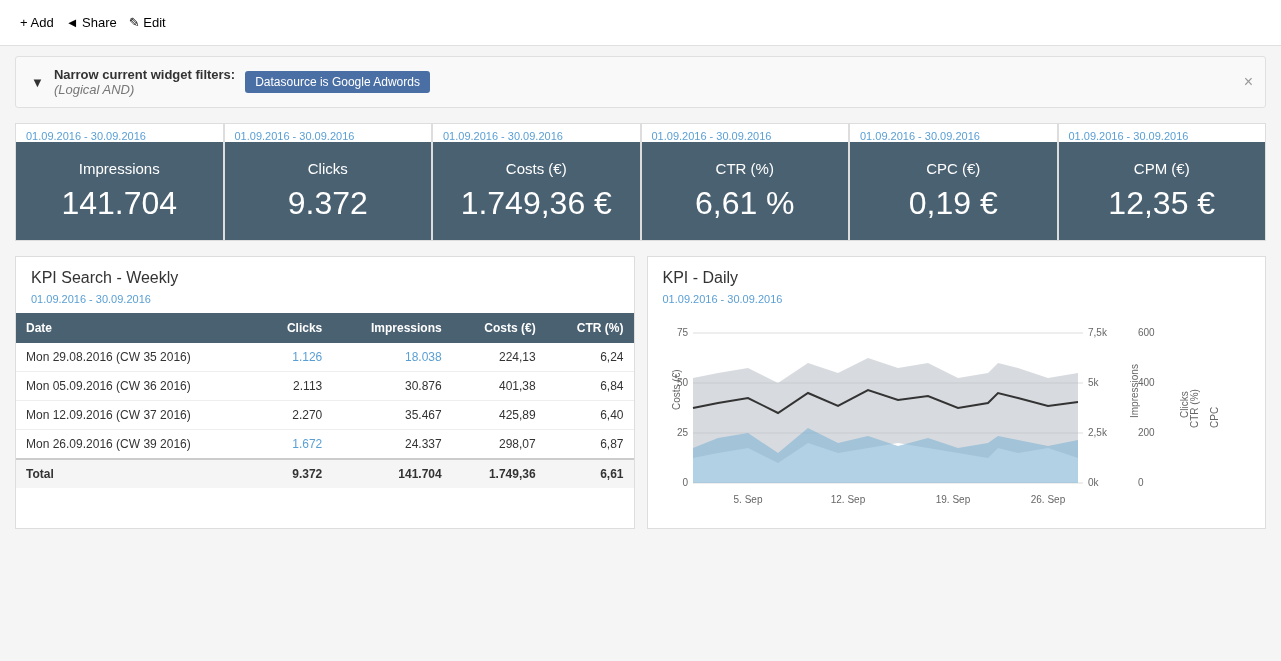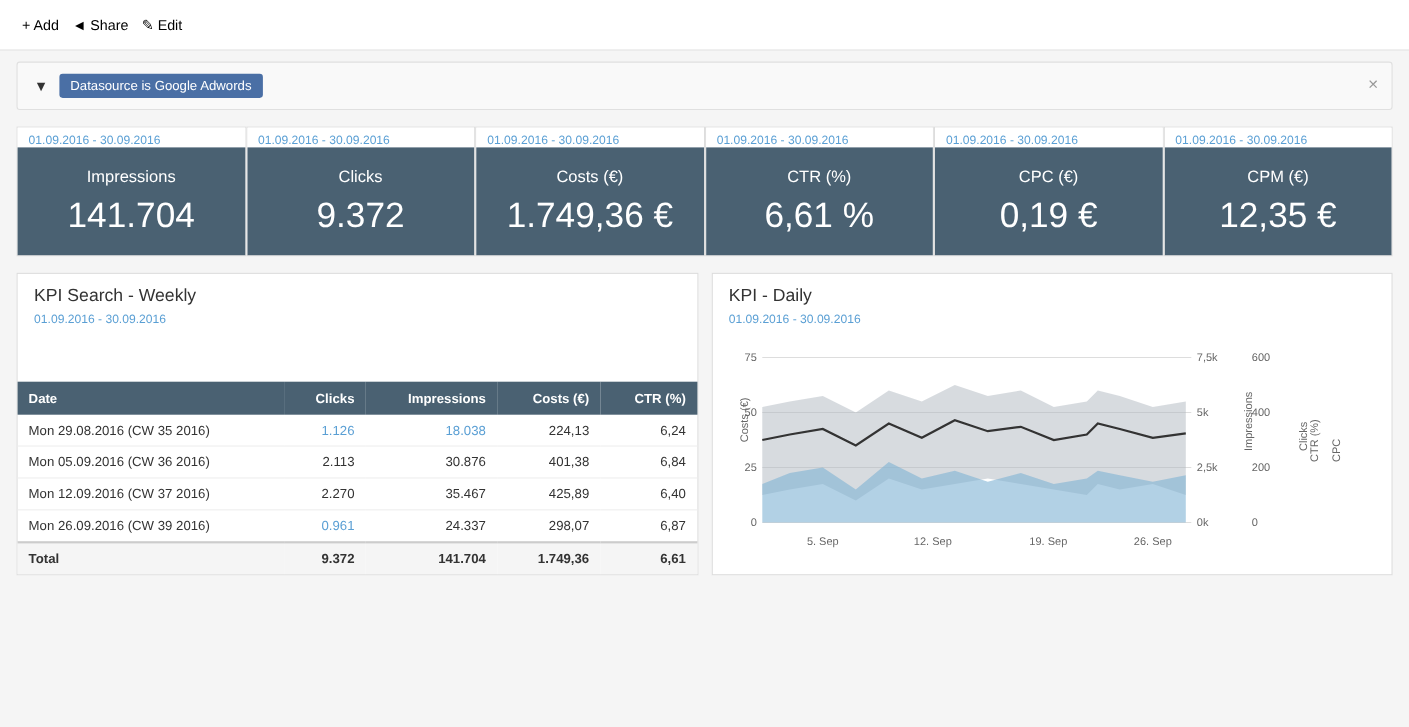--- a/index.html
+++ b/index.html
@@ -20,21 +20,21 @@
     .kpi-date { font-size: 11px; color: #5a9fd4; padding: 6px 10px 0 10px; background: #fff; }
     .kpi-box { background: #4a6172; color: #fff; padding: 18px 15px 18px 15px; text-align: center; margin: 0; }
     .kpi-label { font-size: 15px; font-weight: 300; margin-bottom: 8px; }
     .kpi-value { font-size: 32px; font-weight: 300; }
 
     .main-content { display: flex; gap: 12px; margin: 15px 15px; }
 
     .table-section { flex: 1; background: #fff; border: 1px solid #ddd; }
     .table-title { font-size: 16px; font-weight: 400; padding: 12px 15px 4px 15px; color: #333; }
     .table-date { font-size: 11px; color: #5a9fd4; padding: 2px 15px 8px 15px; }
-    .data-table { width: 100%; border-collapse: collapse; margin-top: 42px; }
+    .data-table { width: 100%; border-collapse: collapse; }
     .data-table thead tr { background: #4a6172; color: #fff; }
     .data-table th { padding: 8px 10px; text-align: left; font-size: 12px; font-weight: 600; }
     .data-table th:not(:first-child) { text-align: right; }
     .data-table tbody tr { border-bottom: 1px solid #eee; }
     .data-table td { padding: 7px 10px; font-size: 12px; color: #333; }
     .data-table td:not(:first-child) { text-align: right; }
     .data-table .link-cell { color: #5a9fd4; cursor: pointer; }
     .data-table tfoot tr { border-top: 2px solid #ccc; font-weight: bold; background: #f5f5f5; }
     .data-table tfoot td { padding: 7px 10px; font-size: 12px; }
     .data-table tfoot td:not(:first-child) { text-align: right; }
@@ -56,20 +56,24 @@
 <div class="header">
   <div class="header-actions">
     <button class="header-btn">+ Add</button>
     <button class="header-btn">◄ Share</button>
     <button class="header-btn">✎ Edit</button>
   </div>
 </div>
 
 <div class="filter-bar">
   <span>▼</span>
+  <span>
+    <strong>Narrow current widget filters:</strong><br>
+    <span style="font-style:italic; color:#777;">(Logical AND)</span>
+  </span>
   <span class="filter-tag">Datasource is Google Adwords</span>
   <span class="filter-close">×</span>
 </div>
 
 <div class="kpi-row" id="kpi-row">
 <div class="kpi-card">
       <div class="kpi-date">01.09.2016 - 30.09.2016</div>
       <div class="kpi-box">
         <div class="kpi-label">Impressions</div>
         <div class="kpi-value">141.704</div>
@@ -143,21 +147,21 @@
     </tr>
           <tr>
       <td>Mon 12.09.2016 (CW 37 2016)</td>
       <td class="">2.270</td>
       <td class="">35.467</td>
       <td>425,89</td>
       <td>6,40</td>
     </tr>
           <tr>
       <td>Mon 26.09.2016 (CW 39 2016)</td>
-      <td class="link-cell">0.961</td>
+      <td class="link-cell">1.672</td>
       <td class="">24.337</td>
       <td>298,07</td>
       <td>6,87</td>
     </tr>
         </tbody>
       <tfoot>
         <tr>
           <td>Total</td>
           <td>9.372</td>
           <td>141.704</td>

